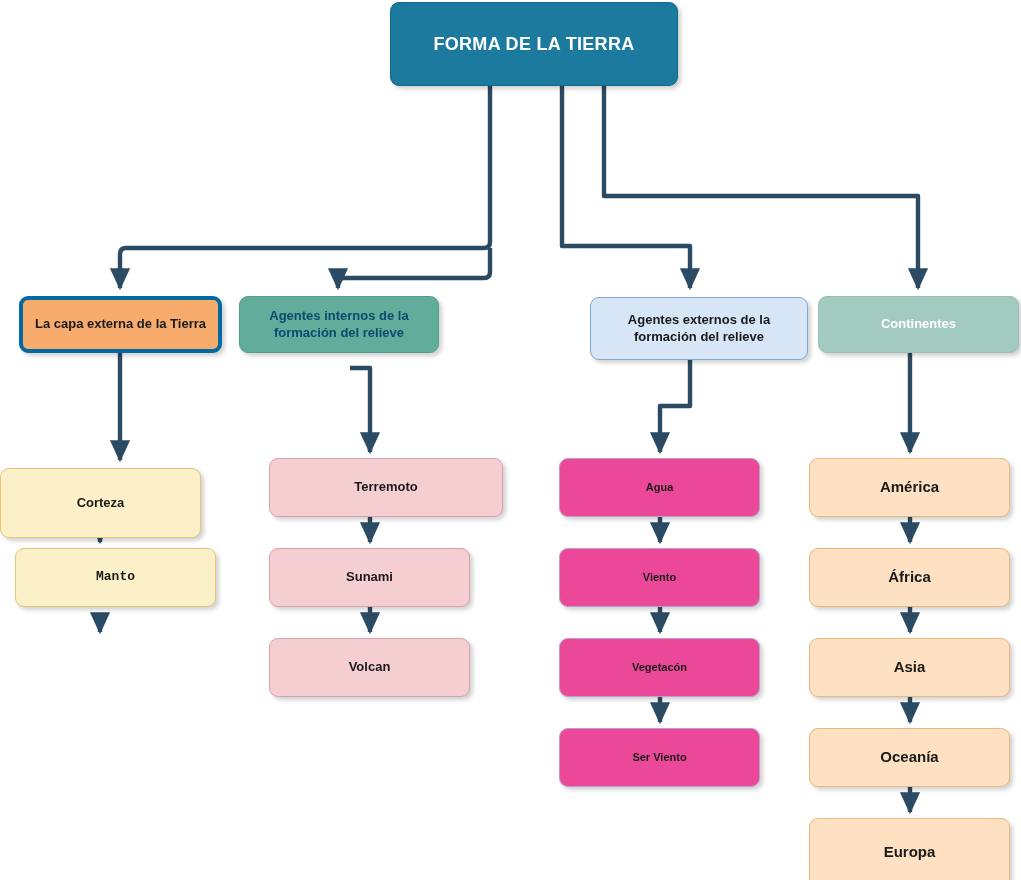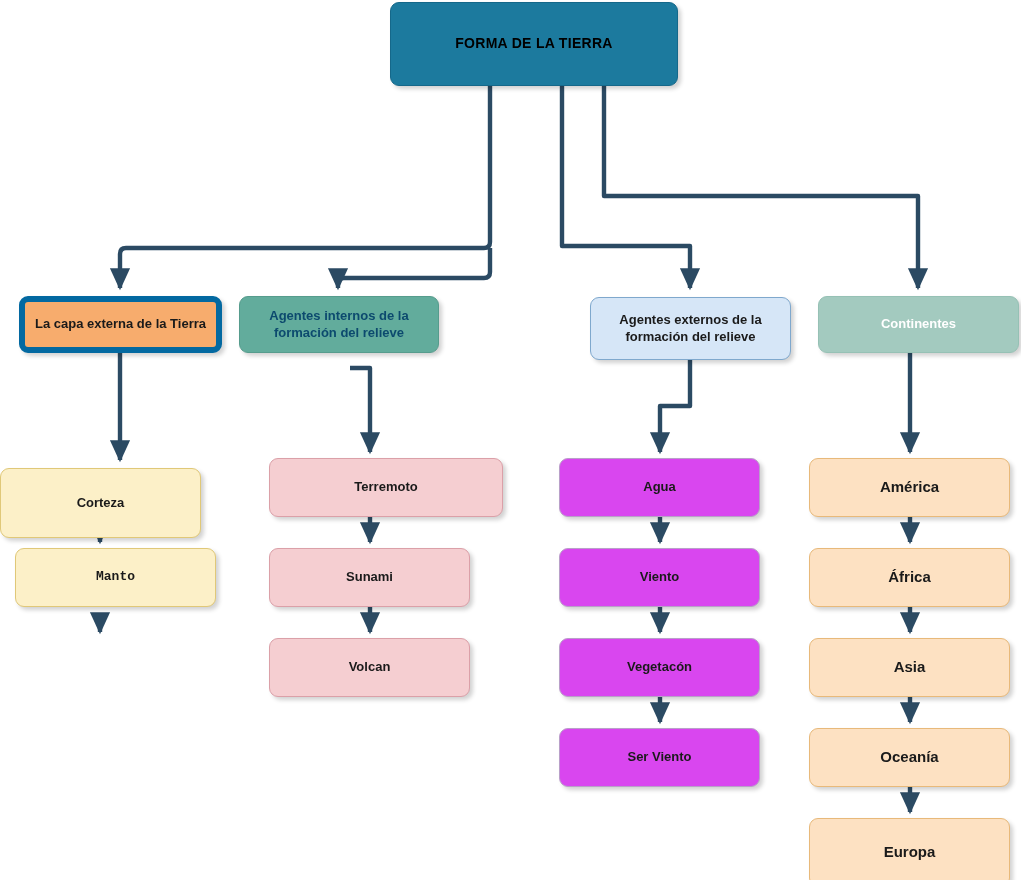--- a/index.html
+++ b/index.html
@@ -41,27 +41,27 @@
   }
   .node-label {
     display: block;
     white-space: pre-line;
   }
 
   
   .n-root {
     background: #1c7a9e;
     border: 1px solid #15688a;
-    color: #000000;
-    font-size: 14px;
+    color: #ffffff;
+    font-size: 18px;
     letter-spacing: 0.3px;
   }
   .n-orange {
     background: #f7ac6d;
-    border: 6px solid #0369a1;
+    border: 4px solid #0369a1;
     color: #1a1a1a;
     font-size: 13px;
   }
   .n-teal {
     background: #62ac9c;
     border: 1px solid #569c8d;
     color: #0c4a6e;
     font-size: 13px;
   }
   .n-lightblue {
@@ -82,24 +82,24 @@
     color: #1a1a1a;
     font-size: 13px;
   }
   .n-pink {
     background: #f5ced1;
     border: 1.5px solid #dba0a8;
     color: #1a1a1a;
     font-size: 13px;
   }
   .n-lavender {
-    background: #d946ef;
+    background: #ec4899;
     border: 1.5px solid #b99fc9;
     color: #1a1a1a;
-    font-size: 13px;
+    font-size: 11px;
   }
   .n-peach {
     background: #fde1c2;
     border: 1.5px solid #e8b97a;
     color: #1a1a1a;
     font-size: 15px;
   }
 </style>
 </head>
 <body>
@@ -150,21 +150,21 @@
 
   <div class="node n-orange" style="left:19px; top:296px; width:203px; height:57px;">
     <span class="node-label">La capa externa de la Tierra</span>
   </div>
 
   <div class="node n-teal" style="left:239px; top:296px; width:200px; height:57px;">
     <span class="node-label">Agentes internos de la
 formación del relieve</span>
   </div>
 
-  <div class="node n-lightblue" style="left:590px; top:297px; width:201px; height:63px;">
+  <div class="node n-lightblue" style="left:590px; top:297px; width:218px; height:63px;">
     <span class="node-label">Agentes externos de la
 formación del relieve</span>
   </div>
 
   <div class="node n-sage" style="left:818px; top:296px; width:201px; height:57px;">
     <span class="node-label">Continentes</span>
   </div>
 
   <div class="node n-cream" style="left:0px; top:468px; width:201px; height:70px;">
     <span class="node-label">Corteza</span>

